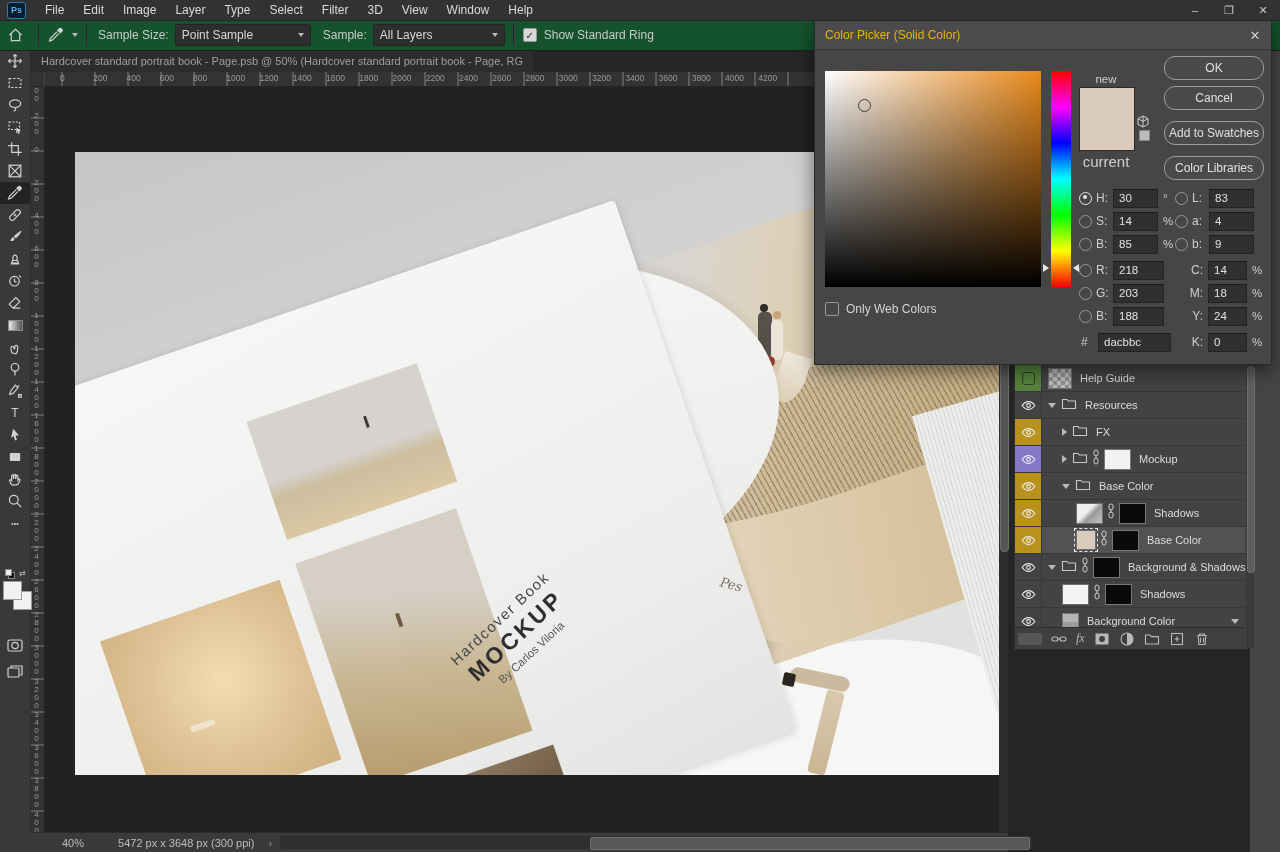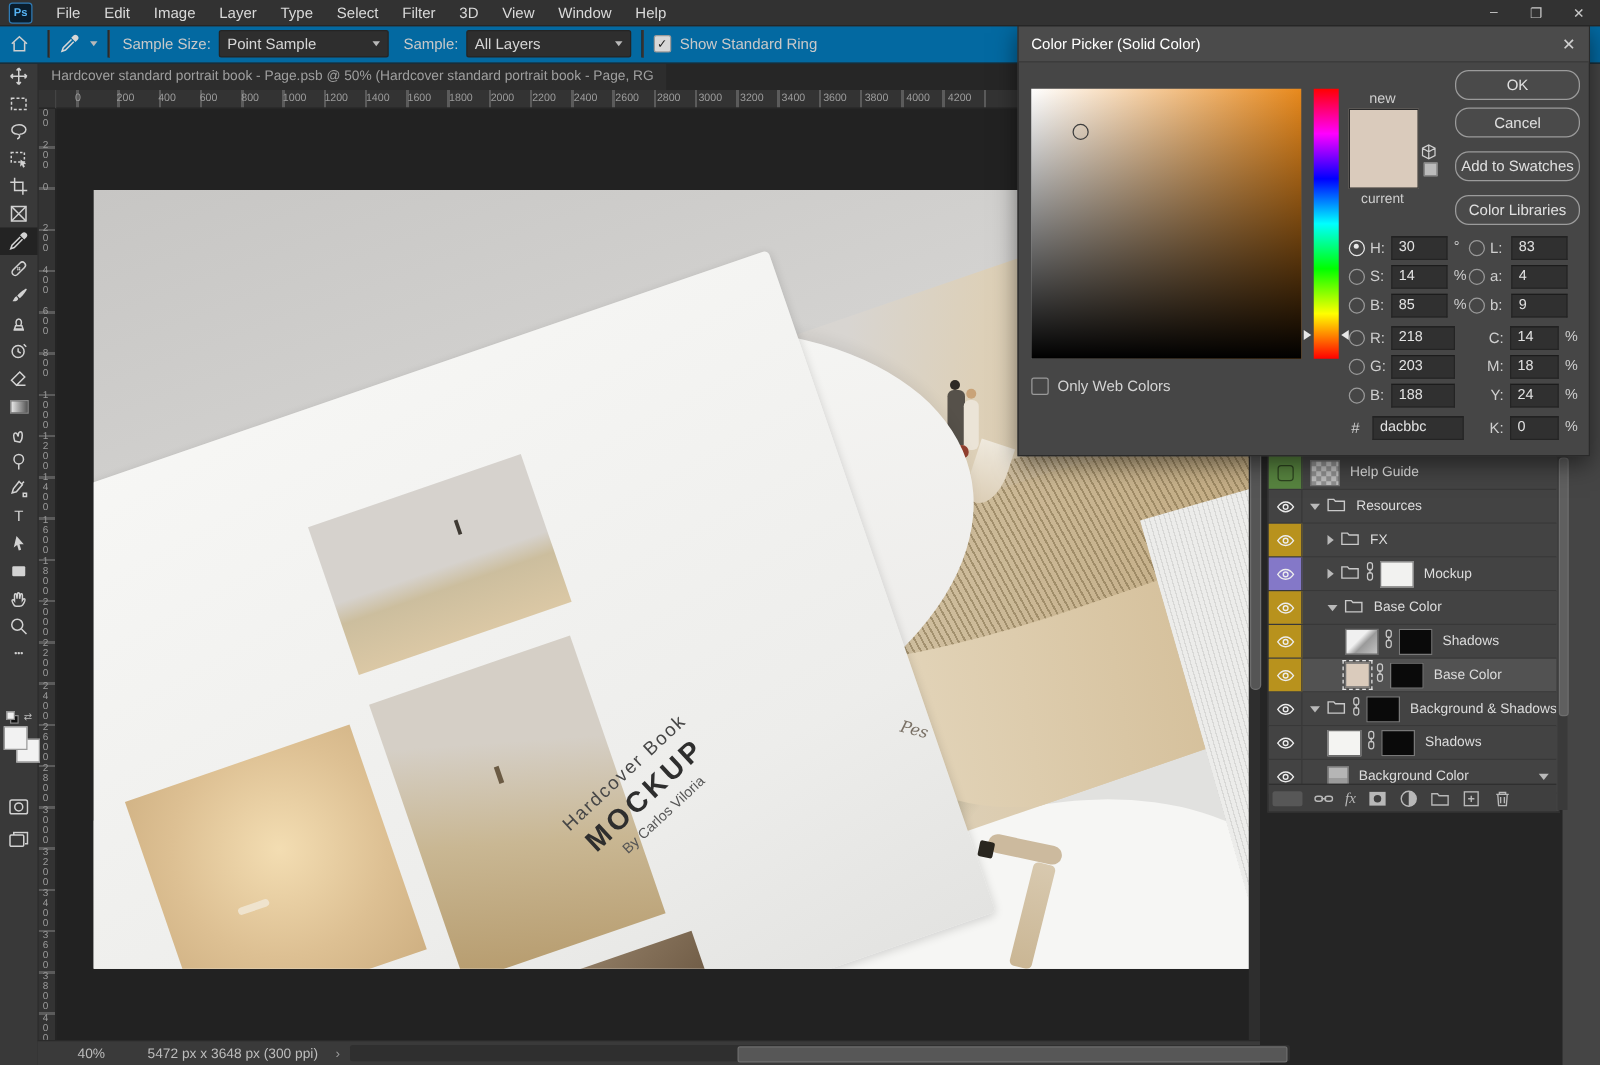--- a/index.html
+++ b/index.html
@@ -10,21 +10,21 @@
   #menubar{position:absolute;left:0;top:0;width:1280px;height:20px;background:#323232;
            border-bottom:1px solid #262626;display:flex;align-items:center;z-index:40;}
   #ps-logo{width:17px;height:15px;margin-left:7px;border:1px solid #2f7bb5;border-radius:3px;
            background:#0a1d2c;color:#55b2f2;font-size:9px;font-weight:bold;
            display:flex;align-items:center;justify-content:center;}
   .menu-item{font-size:12px;color:#dadada;margin-left:19px;}
   #win-controls{margin-left:auto;display:flex;align-items:center;gap:0;}
   .win-btn{width:34px;height:20px;display:flex;align-items:center;justify-content:center;
            color:#c8c8c8;font-size:11px;}
   
-  #optionsbar{position:absolute;left:0;top:20px;width:1280px;height:30px;background:#0369a1;
+  #optionsbar{position:absolute;left:0;top:20px;width:1280px;height:30px;background:#14532d;
               border-bottom:1px solid #1f1f1f;display:flex;align-items:center;z-index:20;}
   .ob-sep{width:1px;height:22px;background:#262626;border-right:1px solid #3e3e3e;margin:0 8px;}
   .ob-label{font-size:12px;color:#c9c9c9;}
   .dropdown{height:20px;background:#2e2e2e;border:1px solid #242424;border-radius:2px;
             display:flex;align-items:center;justify-content:space-between;
             font-size:12px;color:#d6d6d6;padding:0 6px;}
   .dd-arrow{width:0;height:0;border-left:3.5px solid transparent;border-right:3.5px solid transparent;
             border-top:4px solid #b9b9b9;margin-left:8px;}
   .cbx{width:12px;height:12px;background:#d8d8d8;border:1px solid #9a9a9a;border-radius:2px;
        display:flex;align-items:center;justify-content:center;font-size:10px;color:#222;}
@@ -170,37 +170,37 @@
   .bb-ic{margin-left:9px;display:flex;align-items:center;justify-content:center;}
   .bb-ic svg{stroke:#b8b8b8;fill:none;stroke-width:1.1;}
   .bb-fx{color:#b8b8b8;font-size:12px;font-style:italic;font-family:"Liberation Serif",serif;}
   #lscroll{position:absolute;left:1246px;top:364px;width:8px;height:284px;background:#3a3a3a;z-index:11;}
   #lscroll .thumb{position:absolute;left:1px;top:2px;width:6px;height:205px;background:#5f5f5f;border-radius:3px;}
   
   #picker{position:absolute;left:814px;top:20px;width:456px;height:343px;background:#464646;
           border:1px solid #2a2a2a;box-shadow:0 6px 18px rgba(0,0,0,.5);z-index:30;font-size:12px;}
   #picker-title{position:absolute;left:0;top:0;width:456px;height:28px;background:#4b4b4b;
                 border-bottom:1px solid #383838;display:flex;align-items:center;}
-  #picker-title .t{margin-left:10px;color:#ffffff;}
+  #picker-title .t{margin-left:10px;color:#eab308;}
   #picker-close{position:absolute;right:8px;top:6px;width:16px;height:16px;color:#cfcfcf;
                 display:flex;align-items:center;justify-content:center;font-size:13px;}
   #cfield{position:absolute;left:10px;top:50px;width:216px;height:216px;
           background:linear-gradient(to top,#000,rgba(0,0,0,0)),linear-gradient(to right,#fff,#e8891c);}
   #cfield-marker{position:absolute;left:33px;top:28px;width:11px;height:11px;border:1.4px solid #3d3d3d;
                  border-radius:50%;}
   #huebar{position:absolute;left:236px;top:50px;width:20px;height:216px;
           background:linear-gradient(to bottom,#f00,#f0f,#00f,#0ff,#0f0,#ff0,#f00);}
   .hue-arrow-l{position:absolute;left:228px;top:243px;width:0;height:0;
                border-top:4px solid transparent;border-bottom:4px solid transparent;border-left:6px solid #e8e8e8;}
   .hue-arrow-r{position:absolute;left:258px;top:243px;width:0;height:0;
                border-top:4px solid transparent;border-bottom:4px solid transparent;border-right:6px solid #e8e8e8;}
   #swatchwrap{position:absolute;left:264px;top:52px;width:54px;}
   #swatch-new-label{text-align:center;color:#cfcfcf;font-size:11.5px;}
   #swatch-block{width:54px;height:62px;border:1px solid #2a2a2a;margin-top:2px;}
-  #swatch-cur-label{text-align:center;color:#cfcfcf;font-size:11px;margin-top:2px;}
+  #swatch-cur-label{text-align:center;color:#cfcfcf;font-size:15px;margin-top:2px;}
   #gamut-cube{position:absolute;left:322px;top:94px;}
   #gamut-chip{position:absolute;left:324px;top:109px;width:9px;height:9px;background:#bcbcbc;border:1px solid #888;}
   .pbtn{position:absolute;left:349px;width:98px;height:22px;border:1px solid #9b9b9b;border-radius:11px;
         background:#4a4a4a;color:#e0e0e0;font-size:12px;display:flex;align-items:center;justify-content:center;}
   .prow{position:absolute;height:18px;display:flex;align-items:center;}
   .radio{width:11px;height:11px;border:1px solid #9a9a9a;border-radius:50%;margin-right:4px;position:relative;}
   .radio.checked{border-color:#e8e8e8;}
   .radio.checked::after{content:"";position:absolute;left:2.5px;top:2.5px;width:4px;height:4px;
                         border-radius:50%;background:#e8e8e8;}
   .plabel{color:#cfcfcf;width:14px;}

